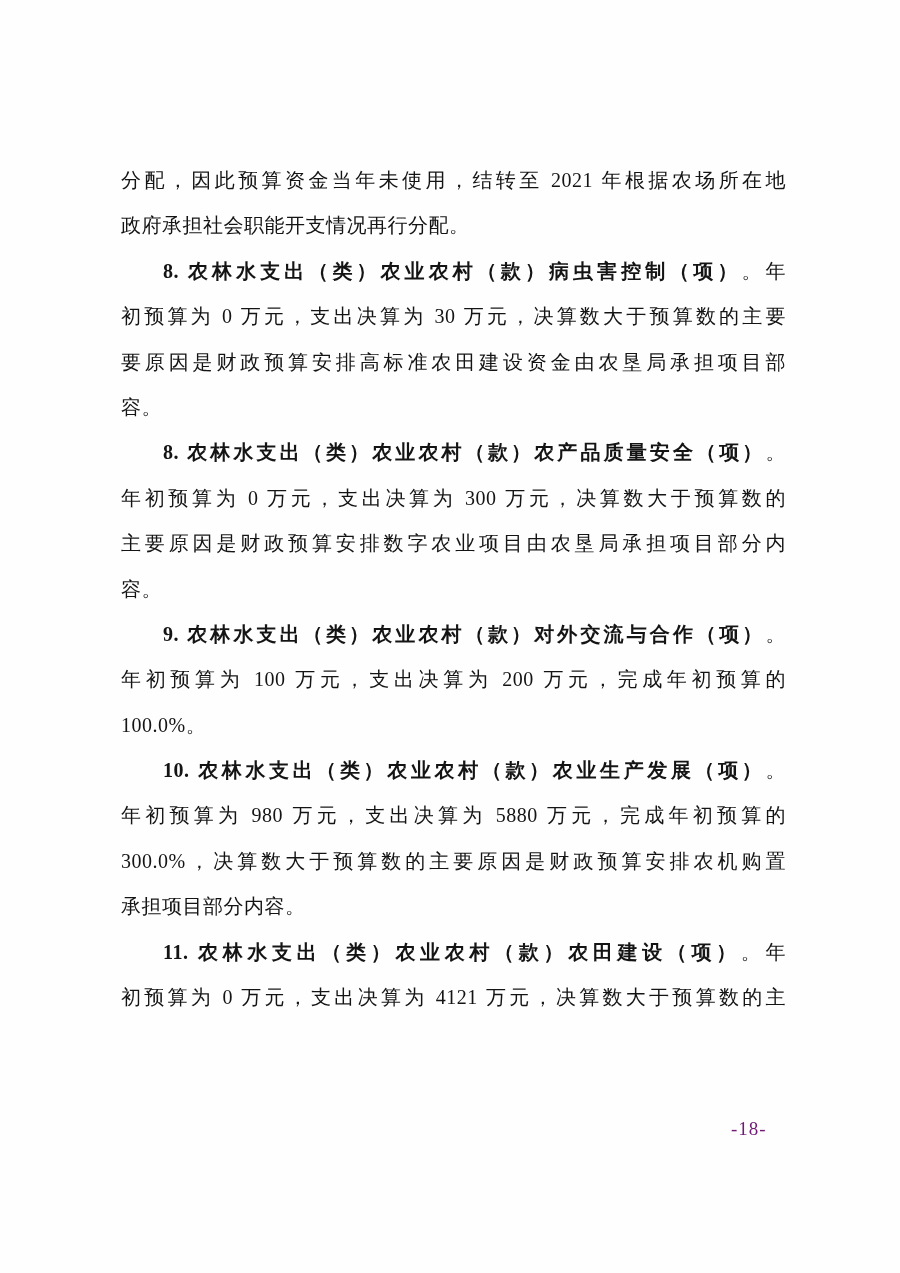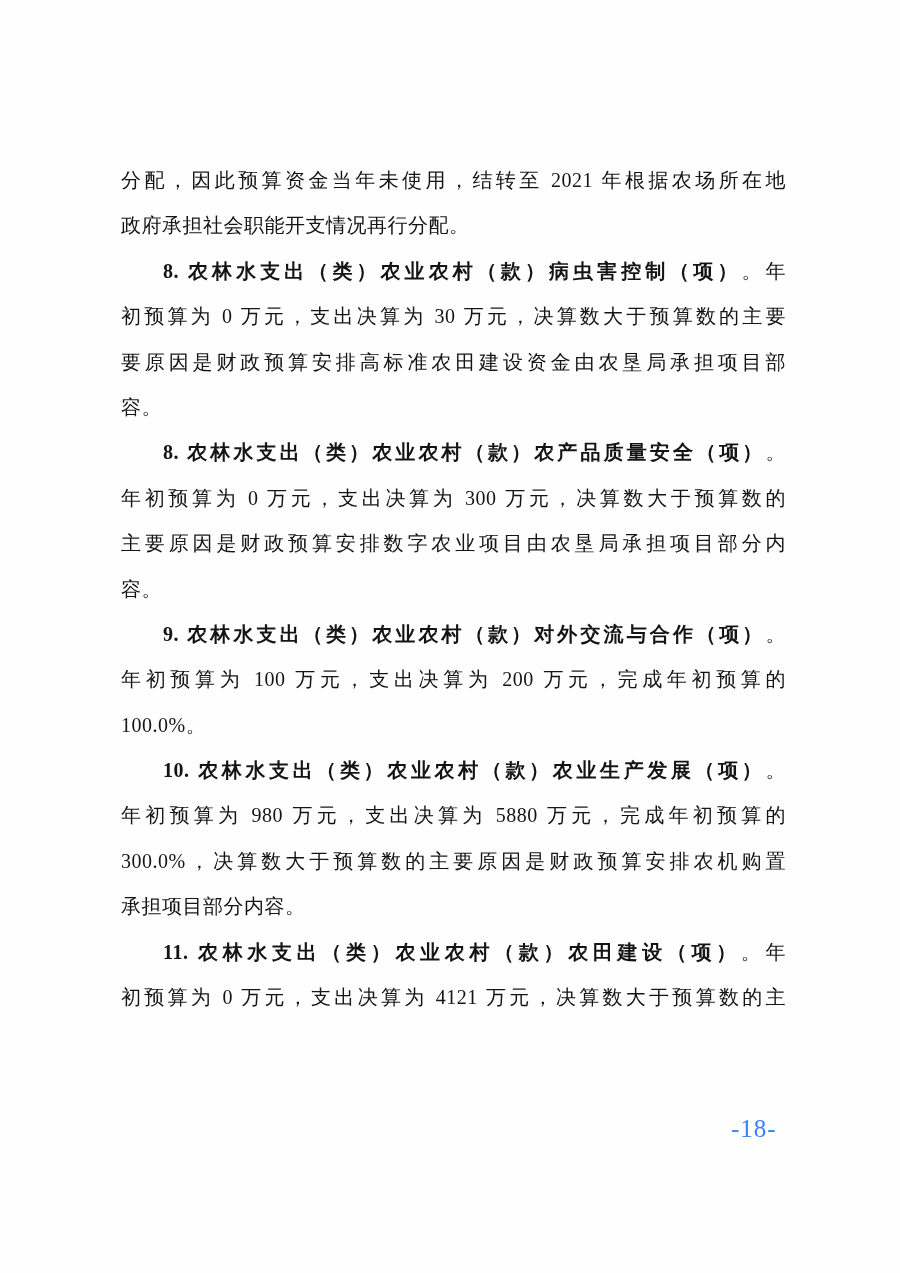--- a/index.html
+++ b/index.html
@@ -39,23 +39,23 @@
   .line.indent {
     text-indent: 42px;
   }
   .line .b {
     font-weight: 700;
   }
   .page-number {
     position: absolute;
     left: 731px;
     top: 1114px;
-    font-size: 25px;
+    font-size: 19px;
     line-height: 30px;
-    color: #3b82f6;
+    color: #701a75;
     letter-spacing: 1px;
   }
 </style>
 </head>
 <body>
 
 <div class="page">
   <div class="content">
 
     <div class="line"><span>分配，因此预算资金当年未使用，结转至 2021 年根据农场所在地</span></div>

